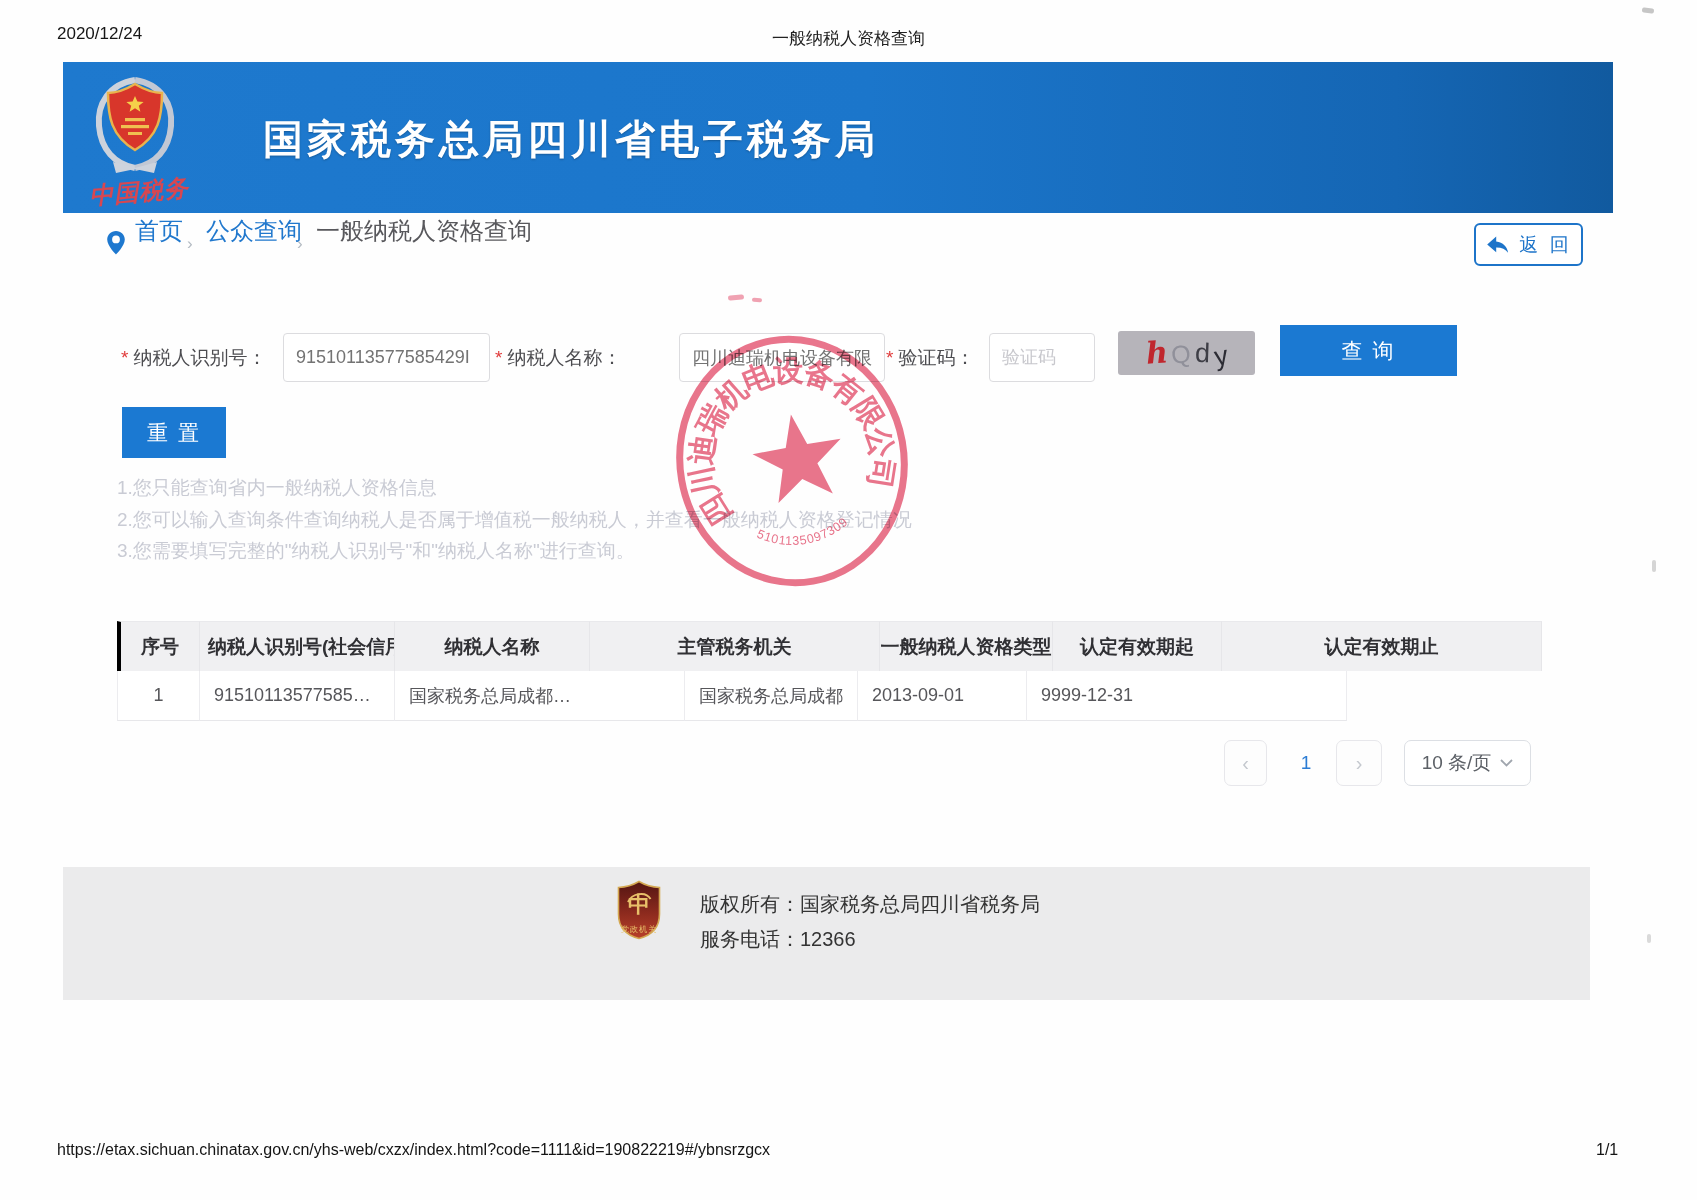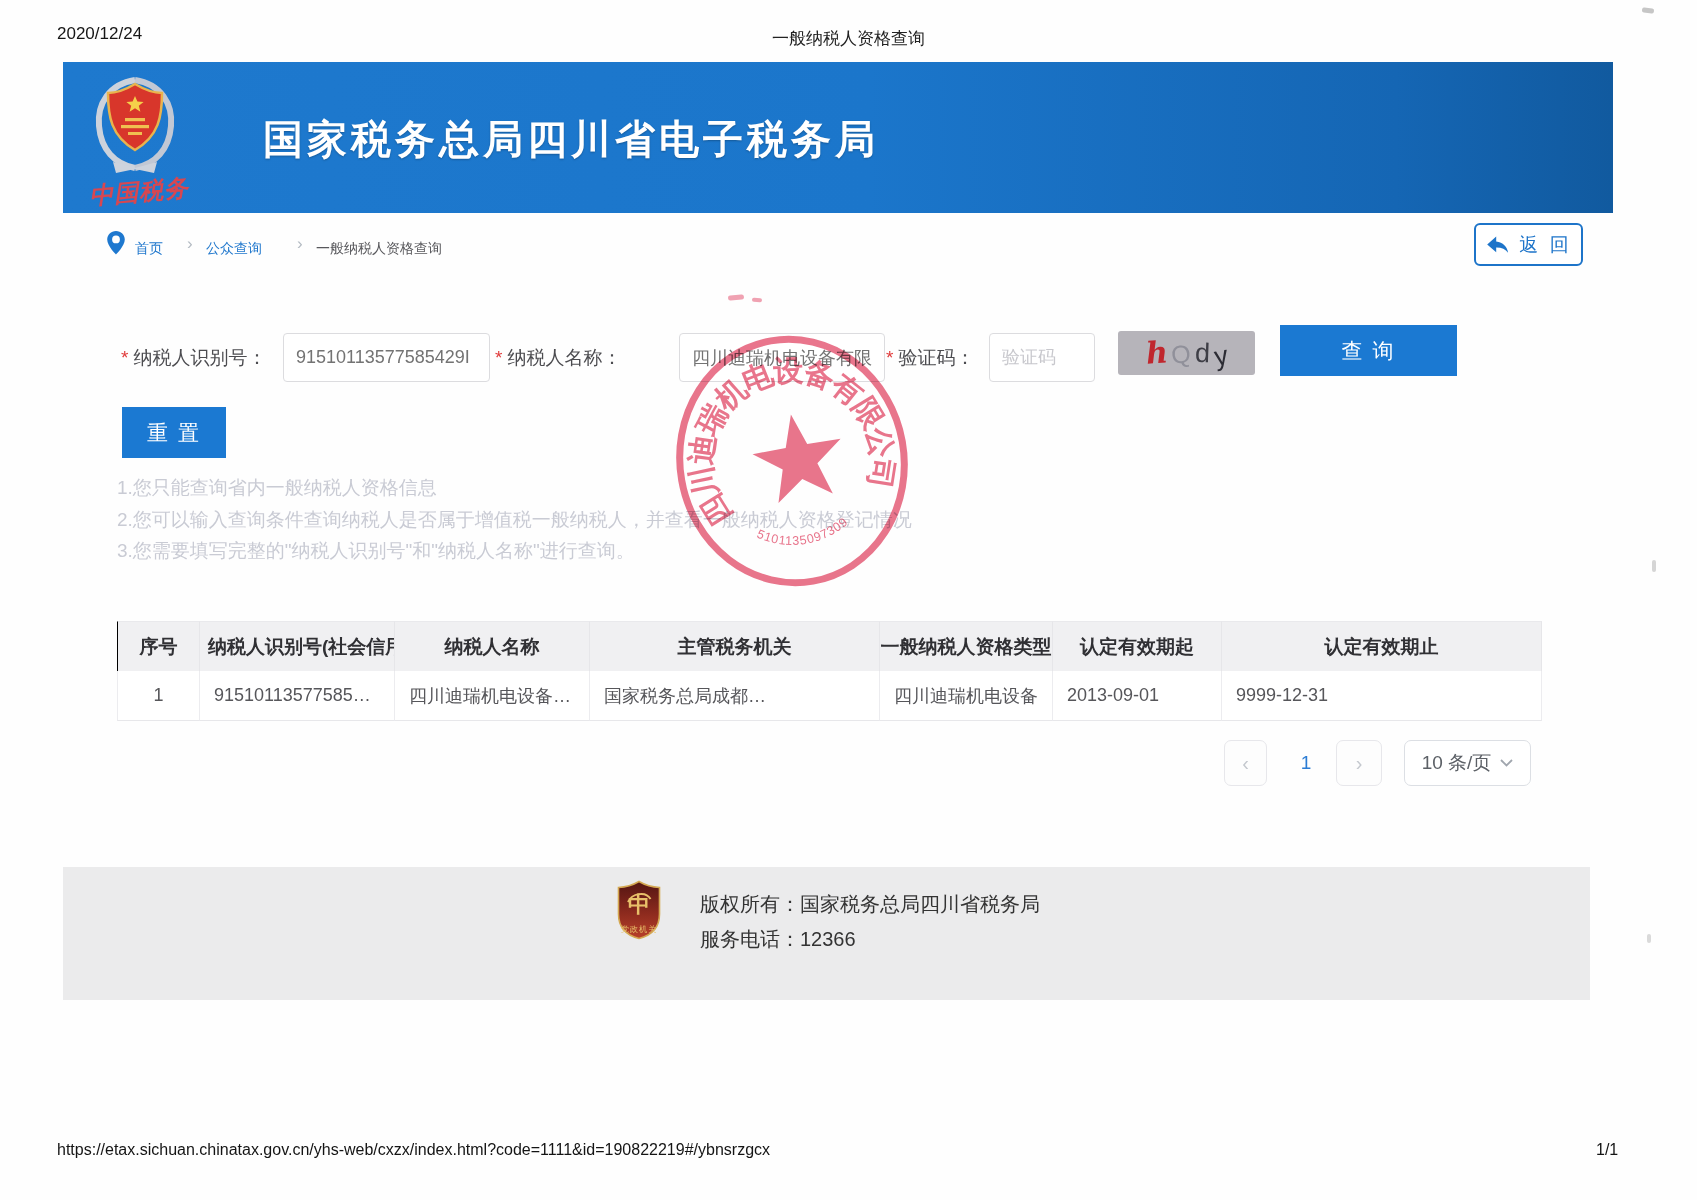--- a/index.html
+++ b/index.html
@@ -16,21 +16,21 @@
           background:linear-gradient(90deg,#1e79ce 0%,#1b76cb 52%,#1566b4 86%,#115a9f 100%);}
   .banner-title{position:absolute;left:200px;top:50px;font-size:40px;font-weight:bold;color:#ffffff;
                 letter-spacing:4px;text-shadow:0 1px 2px rgba(0,0,0,.25);white-space:nowrap;}
   .emblem{position:absolute;left:26px;top:12px;}
   .emblem-cap{position:absolute;left:8px;top:114px;width:136px;text-align:center;font-size:24px;
               font-weight:bold;font-style:italic;color:#d84750;transform:rotate(-5deg);
               font-family:"DejaVu Serif",serif;letter-spacing:1px;}
 
   
   .pin{left:106px;top:230px;}
-  .bc{top:240px;font-size:14px;white-space:nowrap;}
+  .bc{top:215px;font-size:24px;white-space:nowrap;}
   .bc-link{color:#2178cd;}
   .bc-sep{color:#b3bac2;font-size:17px;}
   .bc-cur{color:#58585c;}
   .back-btn{left:1474px;top:223px;width:109px;height:43px;border:2px solid #1d74c9;border-radius:6px;
             background:#fff;display:flex;align-items:center;justify-content:center;gap:8px;
             box-sizing:border-box;cursor:pointer;}
   .back-label{color:#1d74c9;font-size:19px;letter-spacing:3px;}
 
   
   .flabel{top:345px;font-size:19px;color:#4c4c50;white-space:nowrap;}
@@ -64,21 +64,21 @@
   
   .tbl{left:117px;top:621px;width:1425px;}
   .trow{display:flex;width:1425px;}
   .th,.td{box-sizing:border-box;height:50px;display:flex;align-items:center;}
   .th{background:#f0f0f2;font-size:19px;font-weight:bold;color:#303034;justify-content:center;
       border-top:1px solid #e9e9ec;border-right:1px solid #e6e6e9;}
   .td{background:#fff;font-size:18px;color:#56565a;justify-content:flex-start;padding-left:14px;
       border-bottom:1px solid #e7e7ea;border-right:1px solid #ececef;}
   .c0{width:83px;}  .c1{width:195px;} .c2{width:195px;} .c3{width:290px;}
   .c4{width:173px;} .c5{width:169px;} .c6{width:320px;}
-  .th.c0{border-left:1px solid #000000;} .td.c0{border-left:1px solid #ececef;justify-content:center;padding-left:0;}
+  .th.c0{border-left:4px solid #000000;} .td.c0{border-left:1px solid #ececef;justify-content:center;padding-left:0;}
   .th.c1{justify-content:flex-start;padding-left:8px;overflow:hidden;white-space:nowrap;}
 
   
   .pg-box{top:740px;height:46px;box-sizing:border-box;border:1px solid #e7e7eb;border-radius:7px;
           background:#fdfdfd;display:flex;align-items:center;justify-content:center;
           color:#c4c8ce;font-size:20px;cursor:pointer;}
   .pg-prev{left:1224px;width:43px;}
   .pg-next{left:1336px;width:46px;}
   .pg-num{left:1286px;top:740px;width:40px;height:46px;display:flex;align-items:center;
           justify-content:center;color:#2b7cd4;font-size:19px;cursor:pointer;}
@@ -185,23 +185,22 @@
       <div class="th c1">纳税人识别号(社会信用</div>
       <div class="th c2">纳税人名称</div>
       <div class="th c3">主管税务机关</div>
       <div class="th c4">一般纳税人资格类型</div>
       <div class="th c5">认定有效期起</div>
       <div class="th c6">认定有效期止</div>
     </div>
     <div class="trow">
       <div class="td c0">1</div>
       <div class="td c1">91510113577585…</div>
-      <div class="td c2">四川迪瑞机电设备…</div>
       <div class="td c3">国家税务总局成都…</div>
-      <div class="td c4">四川迪瑞机电设备</div>
+      <div class="td c4">国家税务总局成都</div>
       <div class="td c5">2013-09-01</div>
       <div class="td c6">9999-12-31</div>
     </div>
   </div>
 
   <div class="abs pg-box pg-prev">‹</div>
   <div class="abs pg-num">1</div>
   <div class="abs pg-box pg-next">›</div>
   <div class="abs pg-size">
     <span>10 条/页</span>

